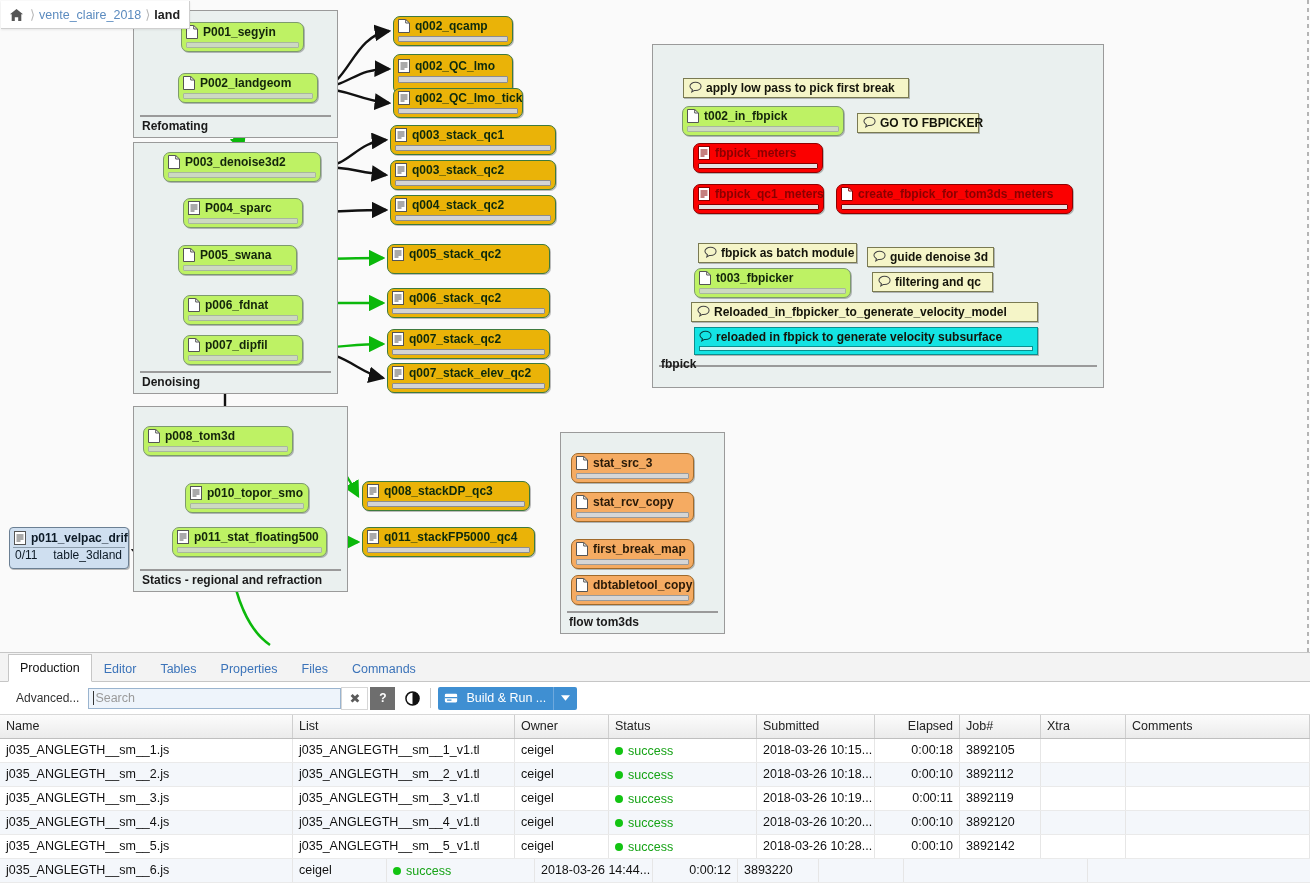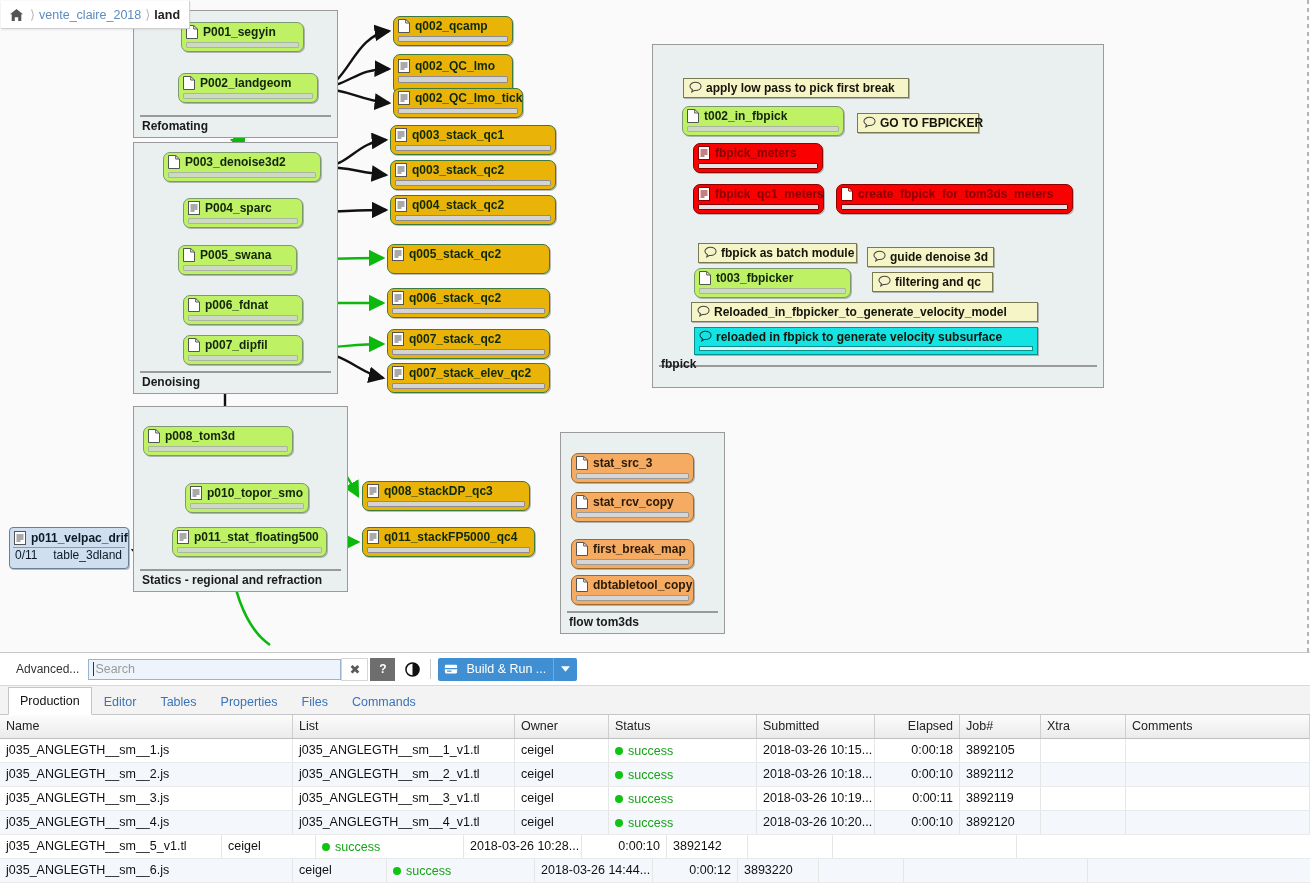--- a/index.html
+++ b/index.html
@@ -639,20 +639,29 @@
     <span class="bc-sep">⟩</span>
     <span class="bc-link">vente_claire_2018</span>
     <span class="bc-sep">⟩</span>
     <span class="bc-cur">land</span>
   </div>
 
   <div id="right-dash"></div>
 </div>
 
 <div id="dock">
+  <div id="tabs">
+      <div class="tab active">Production</div>
+      <div class="tab">Editor</div>
+      <div class="tab">Tables</div>
+      <div class="tab">Properties</div>
+      <div class="tab">Files</div>
+      <div class="tab">Commands</div>
+    </div>
+
   <div id="toolbar">
     <span class="adv">Advanced...</span>
     <div class="search">
       <span class="caret"></span>
       <span>Search</span>
     </div>
     <div class="btn-x">✖</div>
     <div class="btn-q">?</div>
     <div class="btn-c">
       <svg viewBox="0 0 16 16" width="15" height="15">
@@ -671,29 +680,20 @@
       <span class="bt">Build &amp; Run ...</span>
       <span class="bdiv"></span>
       <span class="bcar">
         <svg viewBox="0 0 10 6" width="9" height="6">
             <path d="M0 0h10L5 6z" fill="#fff"></path>
           </svg>
       </span>
     </div>
   </div>
 
-  <div id="tabs">
-      <div class="tab active">Production</div>
-      <div class="tab">Editor</div>
-      <div class="tab">Tables</div>
-      <div class="tab">Properties</div>
-      <div class="tab">Files</div>
-      <div class="tab">Commands</div>
-    </div>
-
   <div id="grid">
     <div class="hdr" id="grid-hdr">
         <div class="c-name">Name</div>
         <div class="c-list">List</div>
         <div class="c-owner">Owner</div>
         <div class="c-status">Status</div>
         <div class="c-sub">Submitted</div>
         <div class="c-elap">Elapsed</div>
         <div class="c-job">Job#</div>
         <div class="c-xtra">Xtra</div>
@@ -738,20 +738,21 @@
           <div class="c-list">j035_ANGLEGTH__sm__4_v1.tl</div>
           <div class="c-owner">ceigel</div>
           <div class="c-status"><span class="dot"></span><span class="succ">success</span></div>
           <div class="c-sub">2018-03-26 10:20...</div>
           <div class="c-elap">0:00:10</div>
           <div class="c-job">3892120</div>
           <div class="c-xtra"></div>
           <div class="c-cmt"></div>
         </div>
         <div class="row">
+          <div class="c-name">j035_ANGLEGTH__sm__5.js</div>
           <div class="c-list">j035_ANGLEGTH__sm__5_v1.tl</div>
           <div class="c-owner">ceigel</div>
           <div class="c-status"><span class="dot"></span><span class="succ">success</span></div>
           <div class="c-sub">2018-03-26 10:28...</div>
           <div class="c-elap">0:00:10</div>
           <div class="c-job">3892142</div>
           <div class="c-xtra"></div>
           <div class="c-cmt"></div>
         </div>
         <div class="row">

